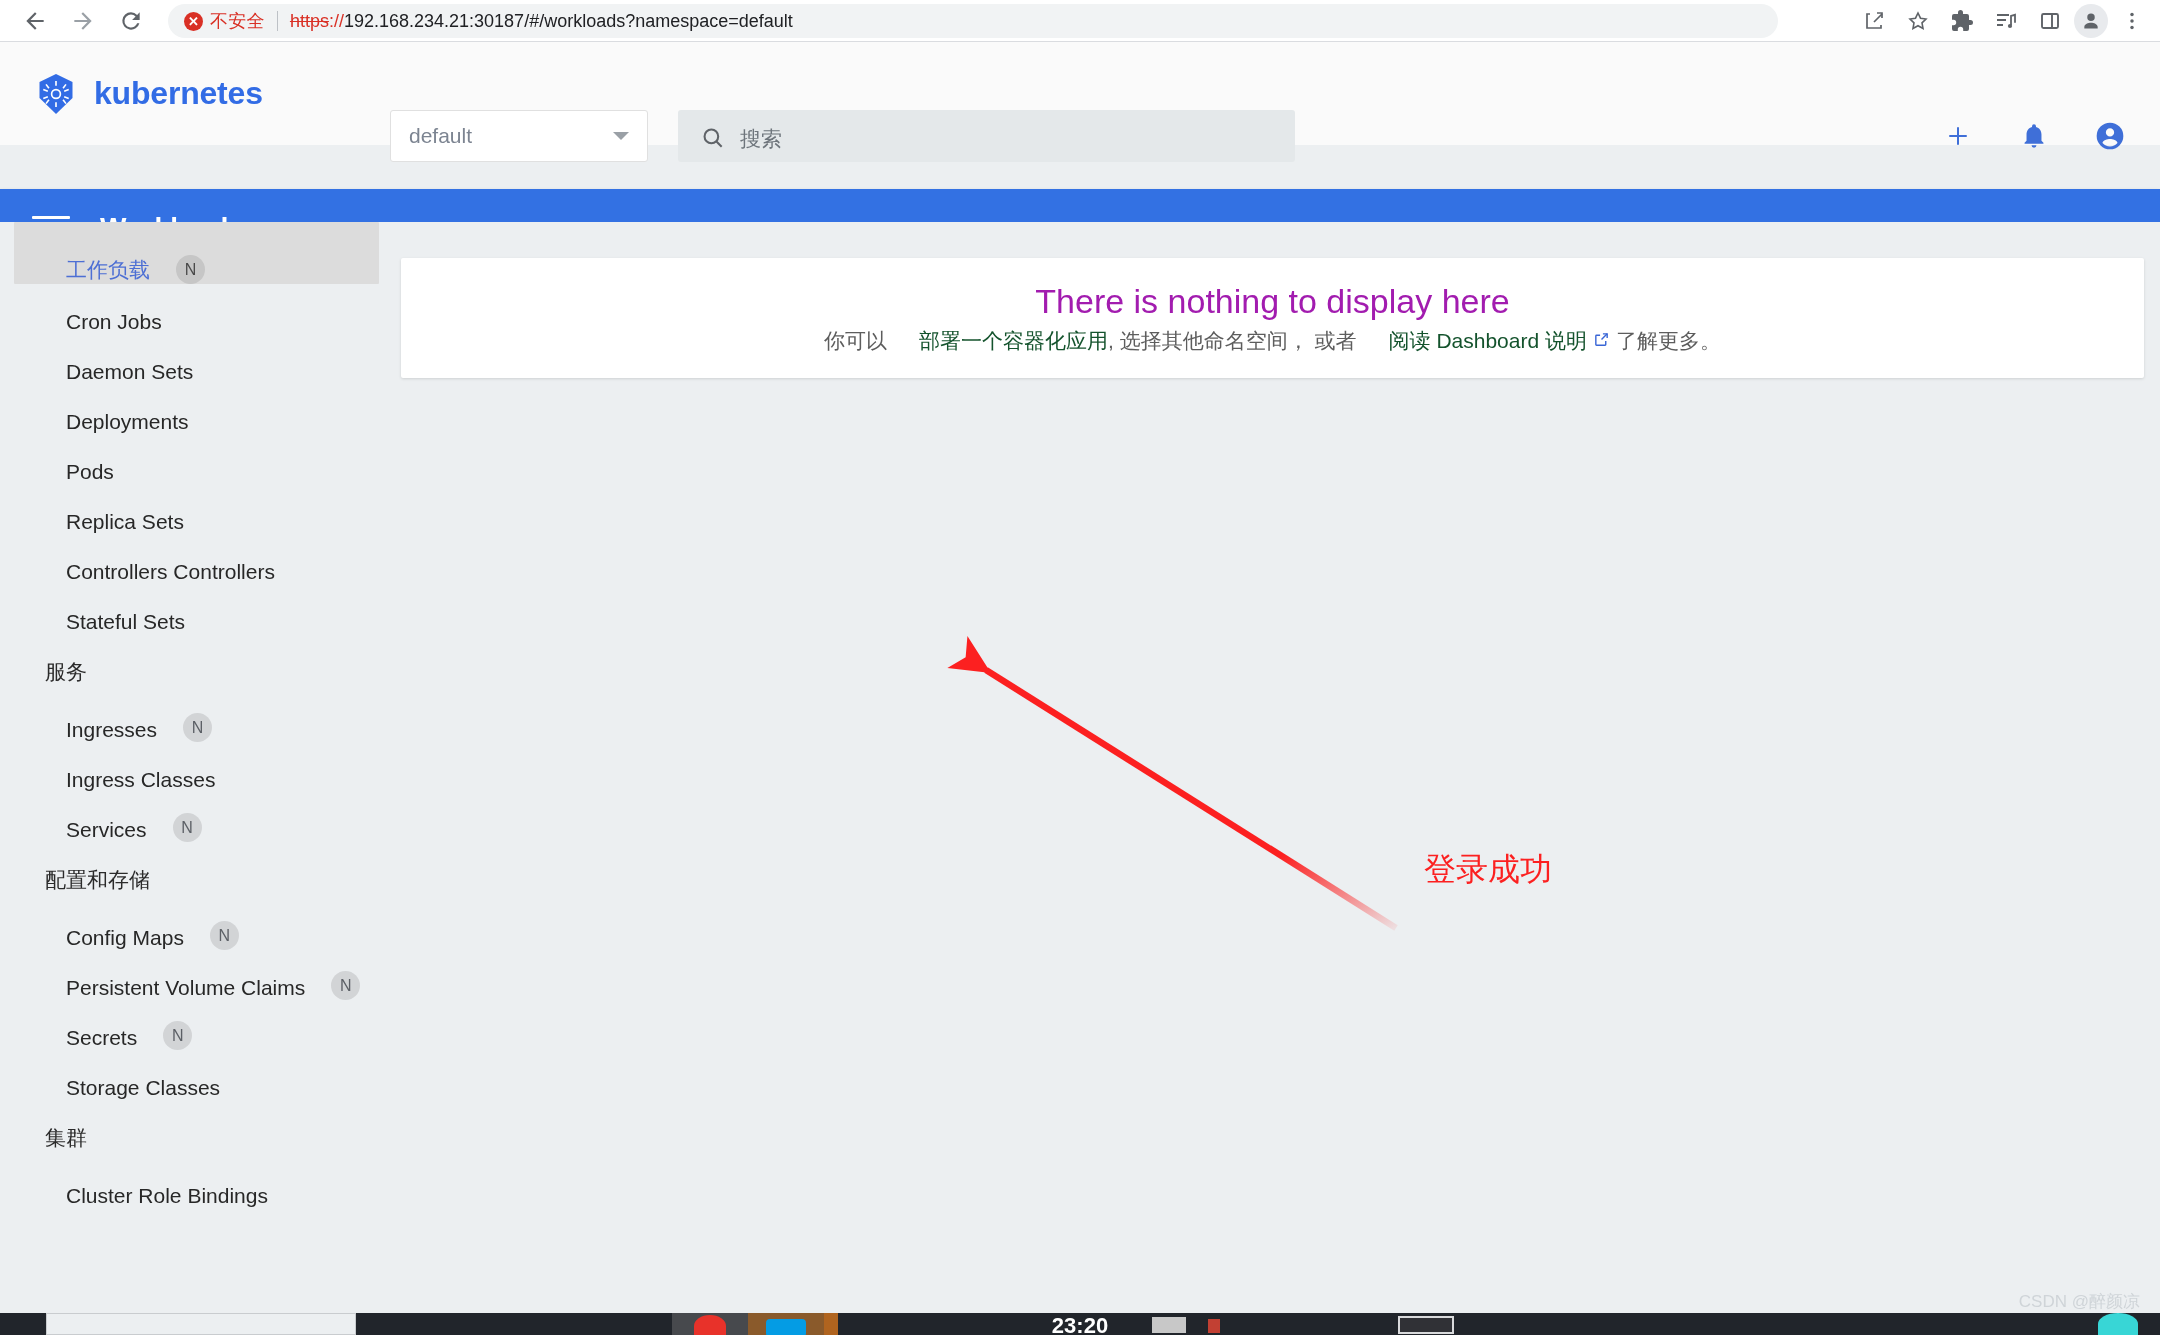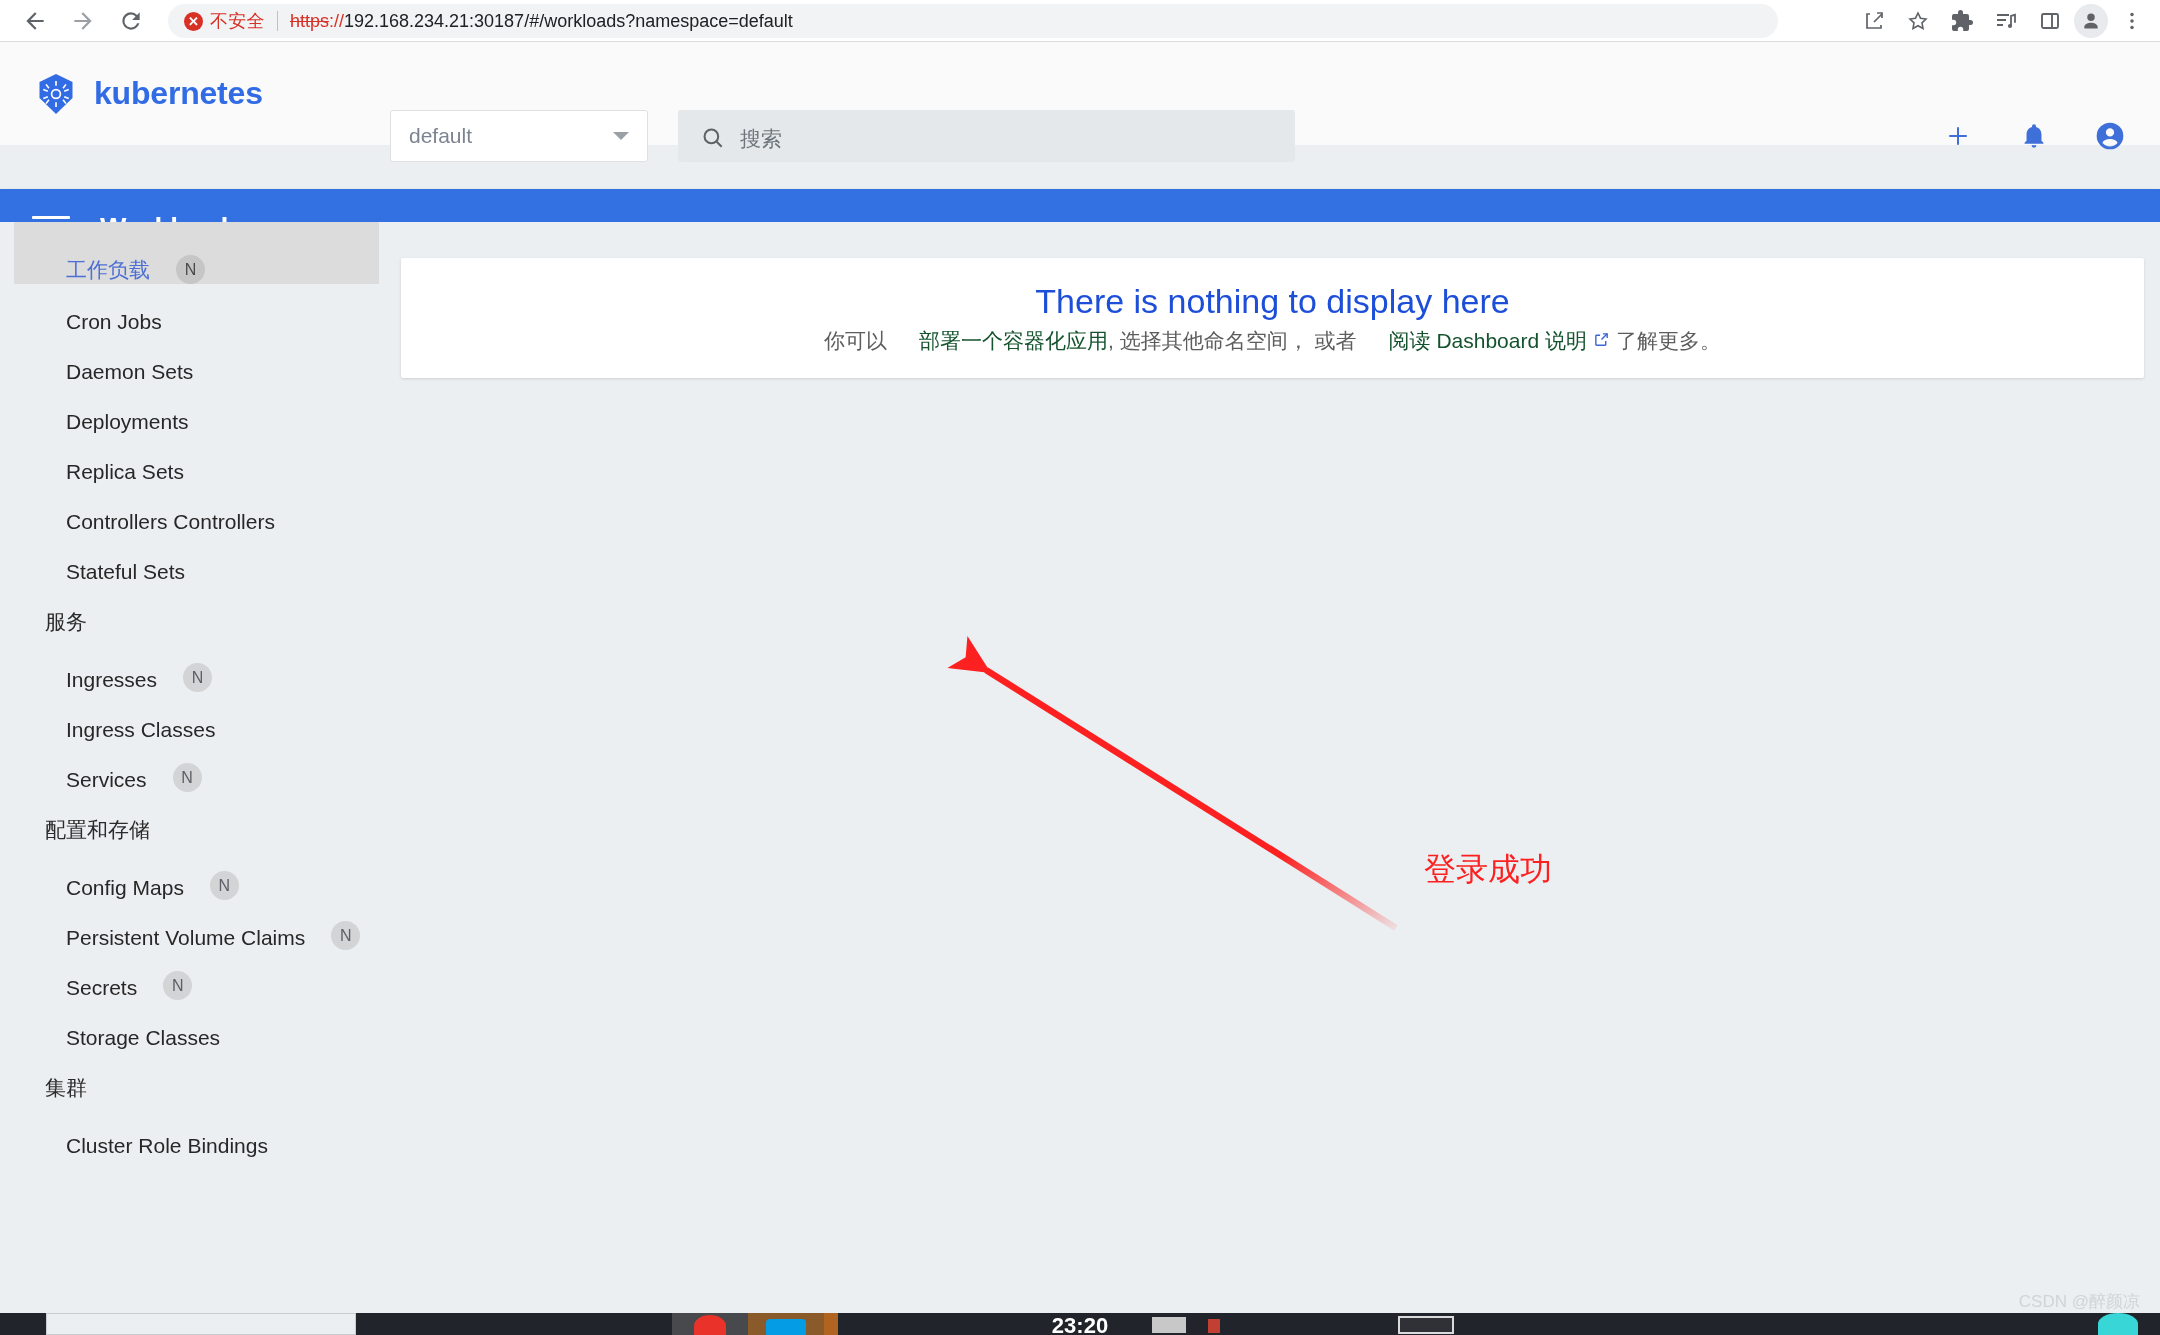--- a/index.html
+++ b/index.html
@@ -115,21 +115,21 @@
   }
   .nav-item.active .badge-n { background: #c6c6c6; color: #4a4a4a; }
 
   
   .content { position: absolute; left: 393px; top: 222px; right: 0; bottom: 22px; background: #eceff1; }
   .empty-card {
     position: absolute; left: 8px; top: 36px; right: 16px; height: 120px;
     background: #fff; border-radius: 2px; box-shadow: 0 1px 3px rgba(0,0,0,.13);
     display: flex; flex-direction: column; align-items: center; justify-content: center; gap: 6px;
   }
-  .empty-title { font-size: 34px; color: #1d4ed8; font-weight: 400; }
+  .empty-title { font-size: 34px; color: #a21caf; font-weight: 400; }
   .empty-sub { font-size: 21px; color: #5d5d5d; display: flex; align-items: center; }
   .empty-sub a { color: #14532d; text-decoration: none; margin-left: 32px; }
   .ext-link-ic { display: inline-block; margin: 0 6px; vertical-align: -2px; }
 
   
   .annot-svg { position: absolute; left: 0; top: 0; width: 2160px; height: 1335px; pointer-events: none; }
   .annot-label {
     position: absolute; left: 1424px; top: 848px;
     color: #fc2020; font-size: 32px; white-space: nowrap;
   }
@@ -301,20 +301,23 @@
         <div class="nav-item">
           <span>Cron Jobs</span>
         </div>
         <div class="nav-item">
           <span>Daemon Sets</span>
         </div>
         <div class="nav-item">
           <span>Deployments</span>
         </div>
         <div class="nav-item">
+          <span>Pods</span>
+        </div>
+        <div class="nav-item">
           <span>Replica Sets</span>
         </div>
         <div class="nav-item">
           <span>Controllers Controllers</span>
         </div>
         <div class="nav-item">
           <span>Stateful Sets</span>
         </div>
         <div class="nav-section">服务</div>
         <div class="nav-item">

